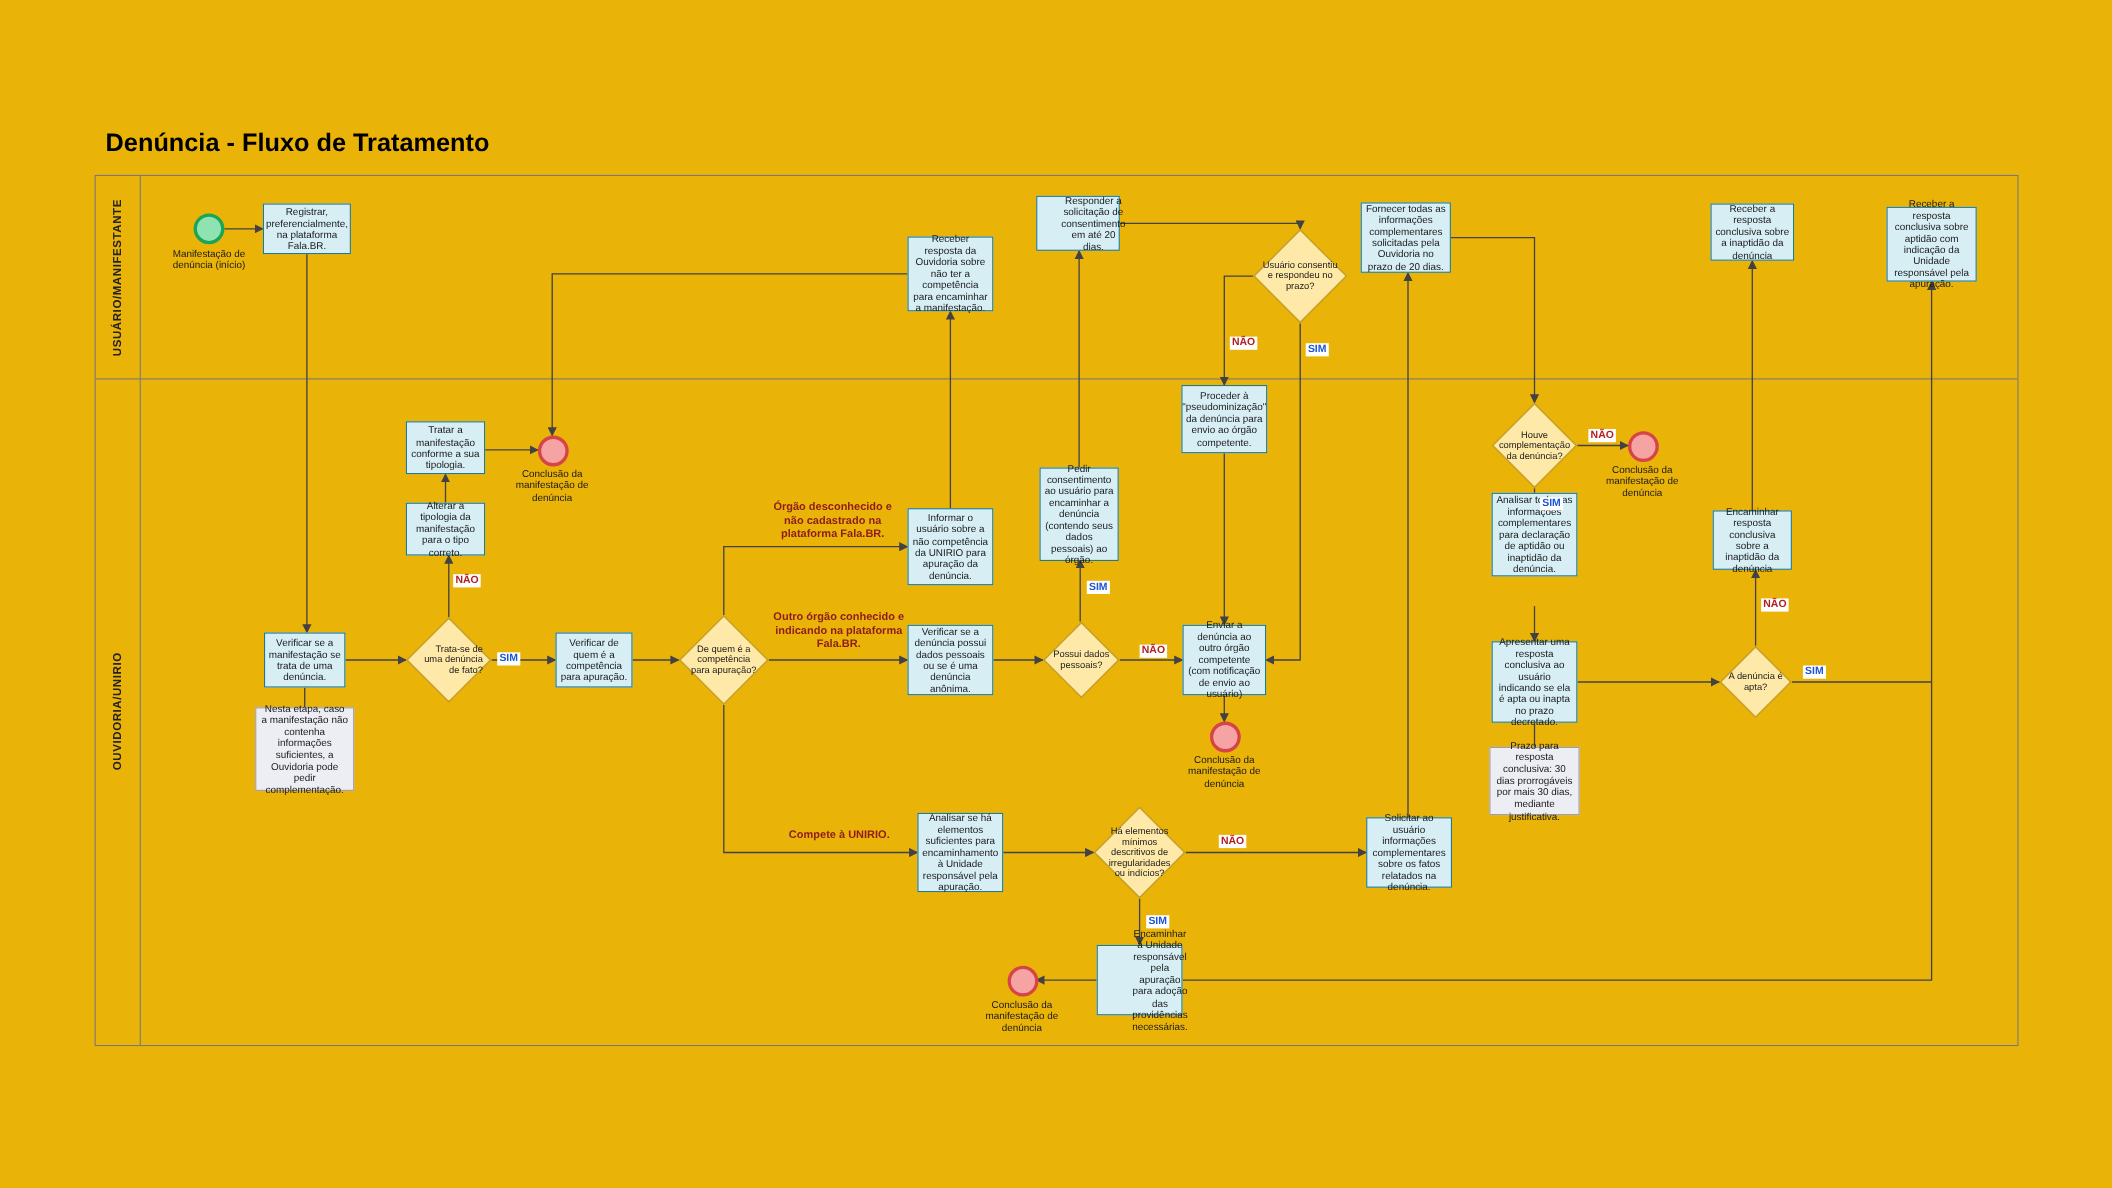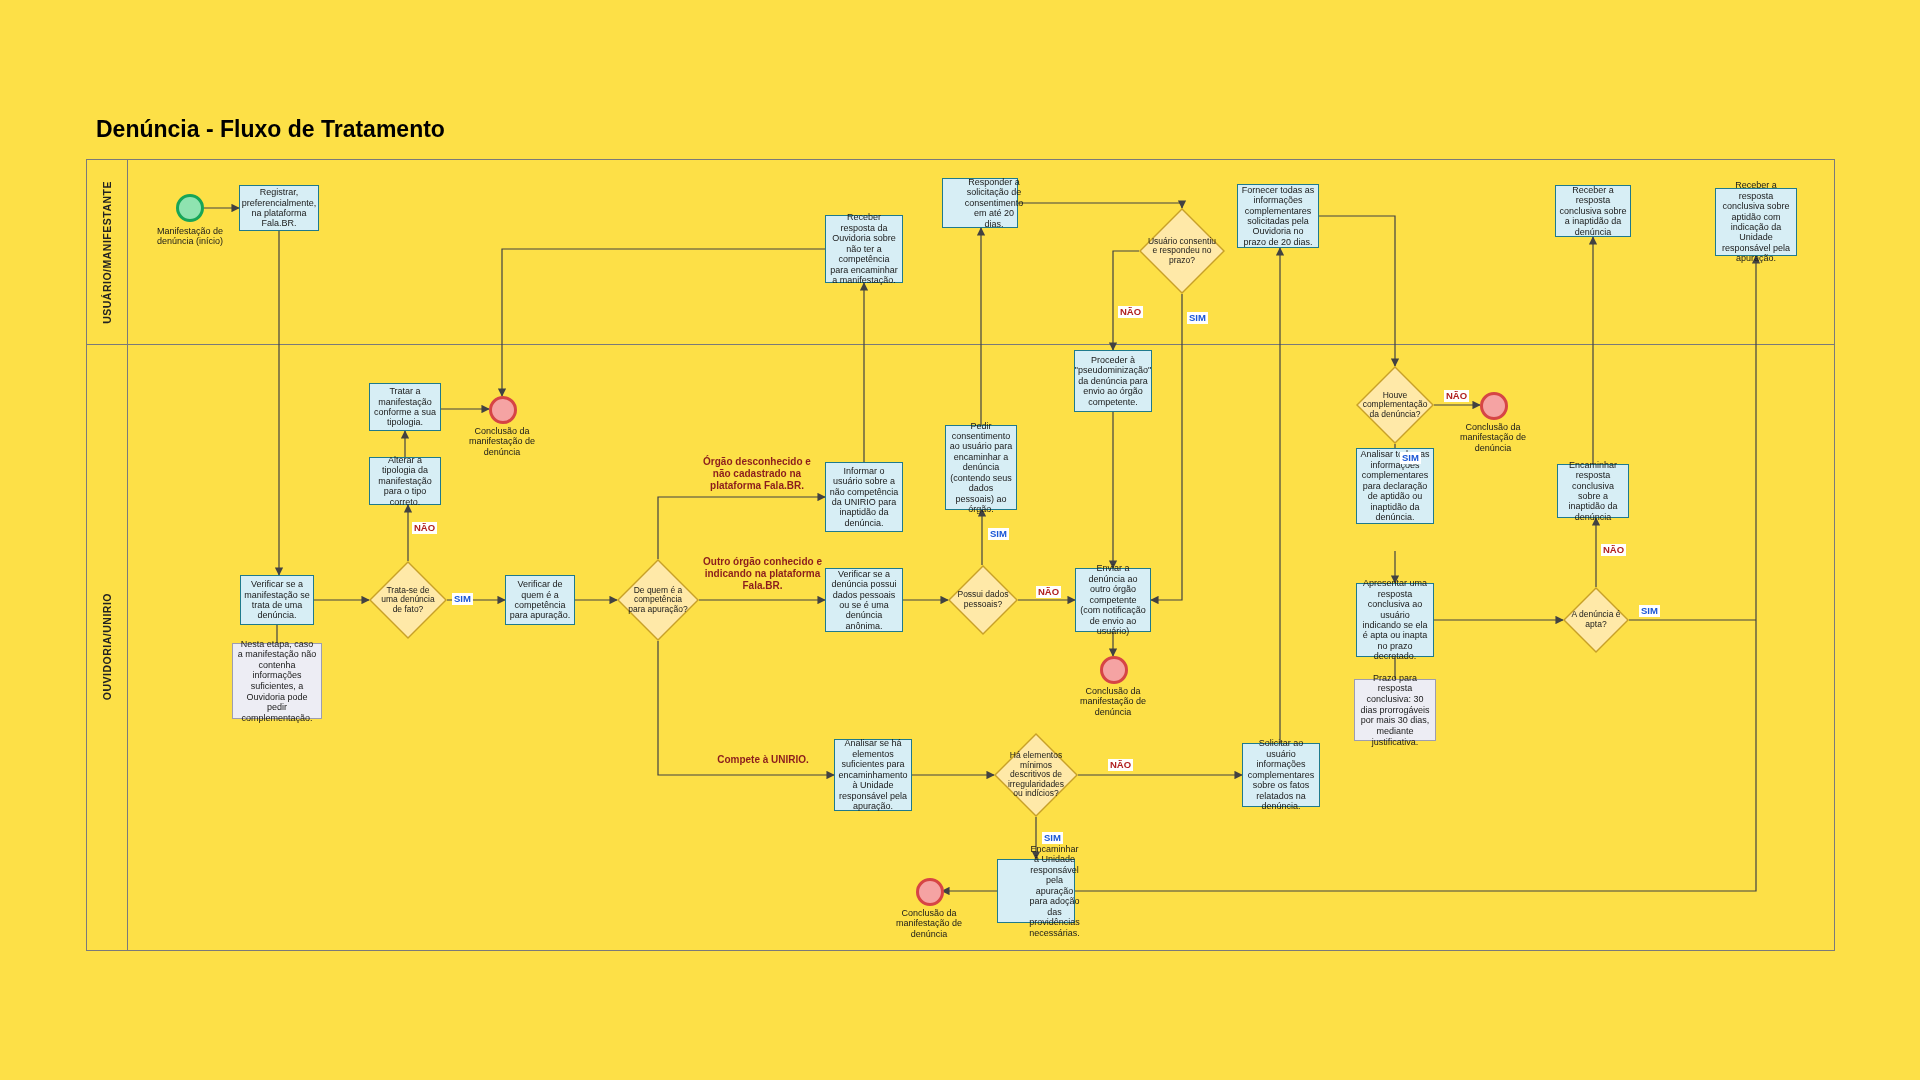--- a/index.html
+++ b/index.html
@@ -1,16 +1,16 @@
 <!DOCTYPE html>
 <html style="--task-fill: #d7eef5; --task-stroke: #1f7a8c; --decision-fill: #ffe9a8; --decision-stroke: #c8a028; --note-fill: #ededf4; --note-stroke: #9d9db0; --start-fill: #8fe3b0; --start-stroke: #18a558; --end-fill: #f5a3a3; --end-stroke: #d64545; --yes-label: #1a56d6; --no-label: #b02020; --annotation-text: #8b1d1d; --connector: #424242;"><head>
 <meta charset="utf-8">
 <style>
   html,body{margin:0;padding:0;background:#fff;}
-  .canvas{position:relative;width:1920px;height:1080px;background:#fde047;overflow:hidden;
+  .canvas{position:relative;width:1920px;height:1080px;background:#eab308;overflow:hidden;
           font-family:"Liberation Sans",sans-serif;color:#1a1a1a;}
   .title{position:absolute;left:96px;top:116px;font-size:23px;font-weight:bold;color:#000;}
   .pool{position:absolute;left:86px;top:159px;width:1747px;height:790px;border:1px solid #7a7a7a;}
   .lane{position:absolute;left:0;width:100%;}
   .lane.first{border-bottom:1px solid #7a7a7a;}
   .lane-title{position:absolute;left:0;top:0;width:40px;height:100%;border-right:1px solid #7a7a7a;
               display:flex;align-items:center;justify-content:center;}
   .lane-title span{writing-mode:vertical-rl;transform:rotate(180deg);font-weight:bold;
                    font-size:10.5px;letter-spacing:.5px;color:#222;white-space:nowrap;}
   .wires{position:absolute;left:0;top:0;}
@@ -123,40 +123,40 @@
   <div class="task" style="left:825px;top:215px;width:78px;height:68px;">Receber resposta da Ouvidoria sobre não ter a competência para encaminhar a manifestação.</div>
   <div class="task" style="left:942px;top:178px;width:76px;height:50px;padding-left:31px;">Responder a solicitação de consentimento em até 20 dias.</div>
   <div class="task" style="left:1237px;top:184px;width:82px;height:64px;text-align:center;">Fornecer todas as informações complementares solicitadas pela Ouvidoria no prazo de 20 dias.</div>
   <div class="task" style="left:1555px;top:185px;width:76px;height:52px;">Receber a resposta conclusiva sobre a inaptidão da denúncia</div>
   <div class="task" style="left:1715px;top:188px;width:82px;height:68px;">Receber a resposta conclusiva sobre aptidão com indicação da Unidade responsável pela apuração.</div>
 
   <div class="task" style="left:369px;top:383px;width:72px;height:48px;">Tratar a manifestação conforme a sua tipologia.</div>
   <div class="task" style="left:369px;top:457px;width:72px;height:48px;">Alterar a tipologia da manifestação para o tipo correto.</div>
   <div class="task" style="left:240px;top:575px;width:74px;height:50px;">Verificar se a manifestação se trata de uma denúncia.</div>
   <div class="task" style="left:505px;top:575px;width:70px;height:50px;">Verificar de quem é a competência para apuração.</div>
-  <div class="task" style="left:825px;top:462px;width:78px;height:70px;">Informar o usuário sobre a não competência da UNIRIO para inaptidão da denúncia.</div>
+  <div class="task" style="left:825px;top:462px;width:78px;height:70px;">Informar o usuário sobre a não competência da UNIRIO para apuração da denúncia.</div>
   <div class="task" style="left:825px;top:568px;width:78px;height:64px;">Verificar se a denúncia possui dados pessoais ou se é uma denúncia anônima.</div>
   <div class="task" style="left:945px;top:425px;width:72px;height:85px;">Pedir consentimento ao usuário para encaminhar a denúncia (contendo seus dados pessoais) ao órgão.</div>
   <div class="task" style="left:1074px;top:350px;width:78px;height:62px;">Proceder à "pseudominização" da denúncia  para envio ao órgão competente.</div>
   <div class="task" style="left:1075px;top:568px;width:76px;height:64px;">Enviar a denúncia ao outro órgão competente (com notificação de envio ao usuário)</div>
   <div class="task" style="left:1356px;top:448px;width:78px;height:76px;">Analisar todas as informações complementares para declaração de aptidão ou inaptidão da denúncia.</div>
   <div class="task" style="left:1356px;top:583px;width:78px;height:74px;">Apresentar uma resposta conclusiva ao usuário indicando se ela é apta ou inapta no prazo decretado.</div>
   <div class="task" style="left:1557px;top:464px;width:72px;height:54px;">Encaminhar resposta conclusiva sobre a inaptidão da denúncia</div>
   <div class="task" style="left:834px;top:739px;width:78px;height:72px;">Analisar se há elementos suficientes para encaminhamento à Unidade responsável pela apuração.</div>
   <div class="task" style="left:1242px;top:743px;width:78px;height:64px;">Solicitar ao usuário informações complementares sobre os fatos relatados na denúncia.</div>
   <div class="task" style="left:997px;top:859px;width:78px;height:64px;padding-left:40px;">Encaminhar à Unidade responsável pela apuração para adoção das providências necessárias.</div>
 
   <div class="note" style="left:232px;top:643px;width:90px;height:76px;">Nesta etapa, caso a manifestação não contenha informações suficientes, a Ouvidoria pode pedir complementação.</div>
   <div class="note" style="left:1354px;top:679px;width:82px;height:62px;">Prazo para resposta conclusiva: 30 dias prorrogáveis por mais 30 dias, mediante justificativa.</div>
 
   <div class="decision" style="left:1139px;top:208px;width:86px;height:86px;">
     <div class="d-bg"></div>
     <span class="d-label">Usuário consentiu e respondeu no prazo?</span>
   </div>
-  <div class="decision" style="left:369px;top:561px;width:78px;height:78px;">
+  <div class="decision" style="left:369px;top:561px;width:78px;height:78px;text-align:right;">
     <div class="d-bg"></div>
     <span class="d-label">Trata-se de uma denúncia de fato?</span>
   </div>
   <div class="decision" style="left:617px;top:559px;width:82px;height:82px;">
     <div class="d-bg"></div>
     <span class="d-label">De quem é a competência para apuração?</span>
   </div>
   <div class="decision" style="left:948px;top:565px;width:70px;height:70px;">
     <div class="d-bg"></div>
     <span class="d-label">Possui dados pessoais?</span>

